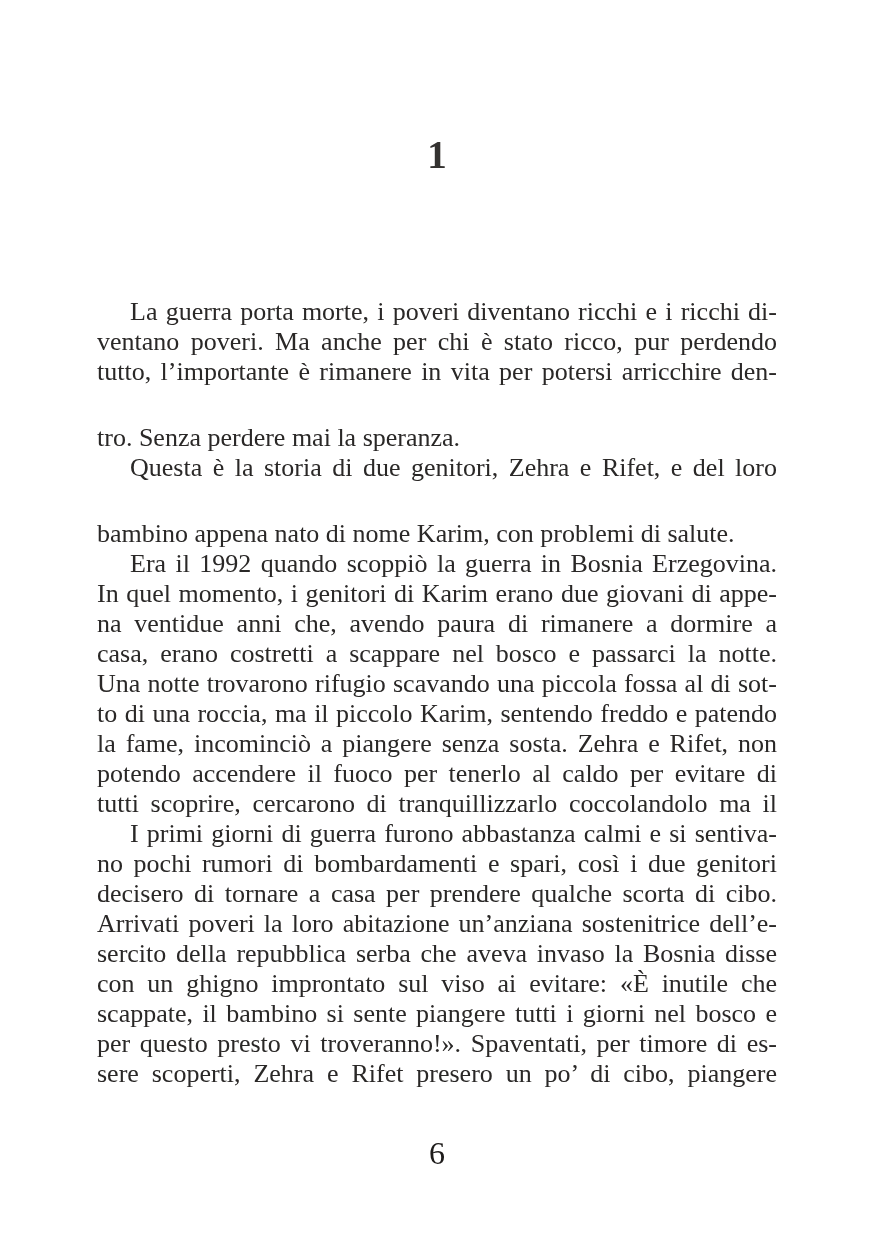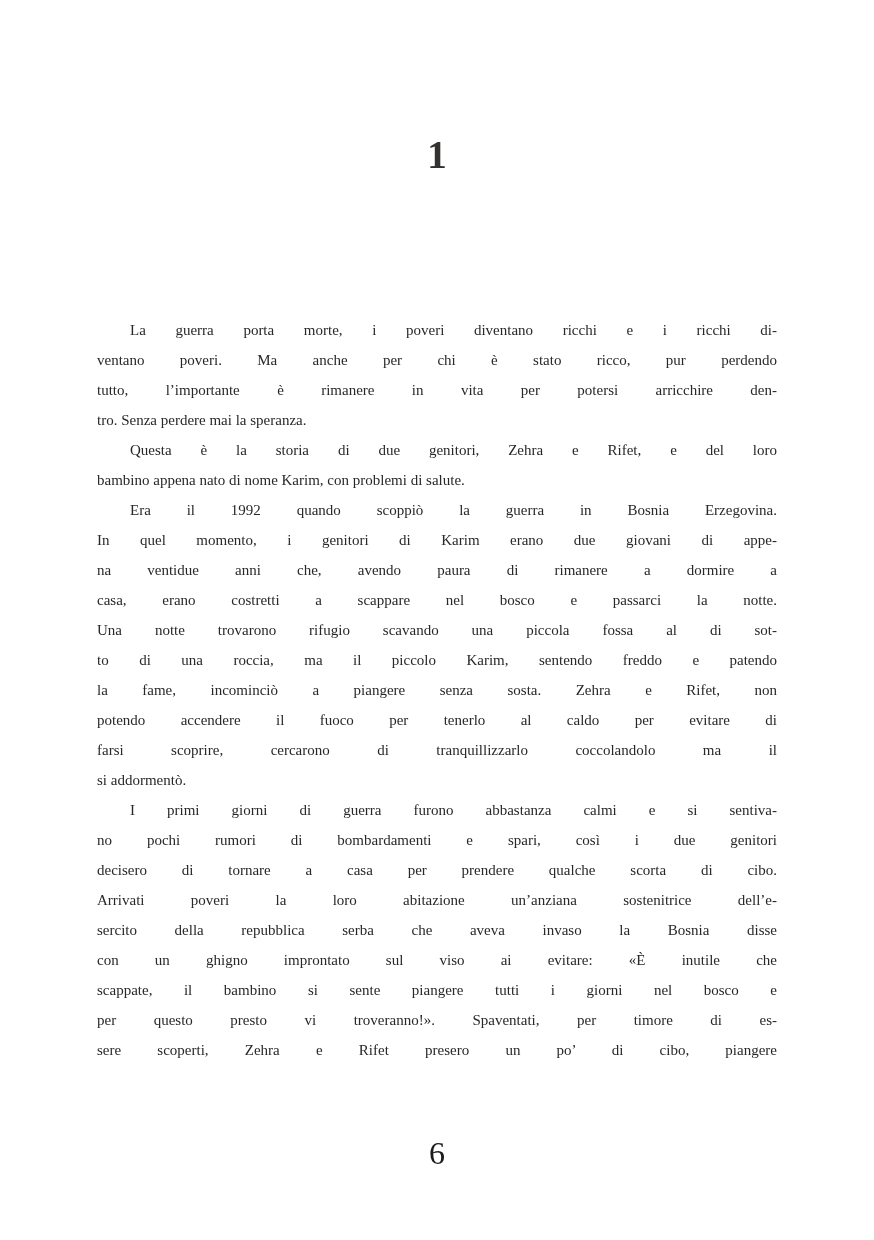--- a/index.html
+++ b/index.html
@@ -22,34 +22,35 @@
     left: 0;
     width: 100%;
     text-align: center;
     font-size: 39px;
     line-height: 46px;
     font-weight: bold;
     color: #343230;
   }
   .body-text {
     position: absolute;
-    top: 315px;
+    top: 297px;
     left: 97px;
     width: 680px;
-    font-size: 15px;
+    font-size: 26px;
     line-height: 30px;
   }
   .para { margin: 0; padding: 0; }
   .line {
     text-align: justify;
     text-align-last: justify;
   }
   .line.final {
     text-align: left;
     text-align-last: left;
+    margin-top: 36px;
   }
   .line.indent {
     text-indent: 33px;
   }
   .page-number {
     position: absolute;
     top: 1135px;
     left: 0;
     width: 100%;
     text-align: center;
@@ -77,22 +78,21 @@
       </div>
       <div class="para">
         <div class="line indent">Era il 1992 quando scoppiò la guerra in Bosnia Erzegovina.</div>
         <div class="line">In quel momento, i genitori di Karim erano due giovani di appe-</div>
         <div class="line">na ventidue anni che, avendo paura di rimanere a dormire a</div>
         <div class="line">casa, erano costretti a scappare nel bosco e passarci la notte.</div>
         <div class="line">Una notte trovarono rifugio scavando una piccola fossa al di sot-</div>
         <div class="line">to di una roccia, ma il piccolo Karim, sentendo freddo e patendo</div>
         <div class="line">la fame, incominciò a piangere senza sosta. Zehra e Rifet, non</div>
         <div class="line">potendo accendere il fuoco per tenerlo al caldo per evitare di</div>
-        <div class="line">farsi scoprire, cercarono di tranquillizzarlo coccolandolo ma il</div>
-        <div class="line final">si addormentò.</div>
+        <div class="line">tutti scoprire, cercarono di tranquillizzarlo coccolandolo ma il</div>
       </div>
       <div class="para">
         <div class="line indent">I primi giorni di guerra furono abbastanza calmi e si sentiva-</div>
         <div class="line">no pochi rumori di bombardamenti e spari, così i due genitori</div>
         <div class="line">decisero di tornare a casa per prendere qualche scorta di cibo.</div>
         <div class="line">Arrivati poveri la loro abitazione un’anziana sostenitrice dell’e-</div>
         <div class="line">sercito della repubblica serba che aveva invaso la Bosnia disse</div>
         <div class="line">con un ghigno improntato sul viso ai evitare: «È inutile che</div>
         <div class="line">scappate, il bambino si sente piangere tutti i giorni nel bosco e</div>
         <div class="line">per questo presto vi troveranno!». Spaventati, per timore di es-</div>

